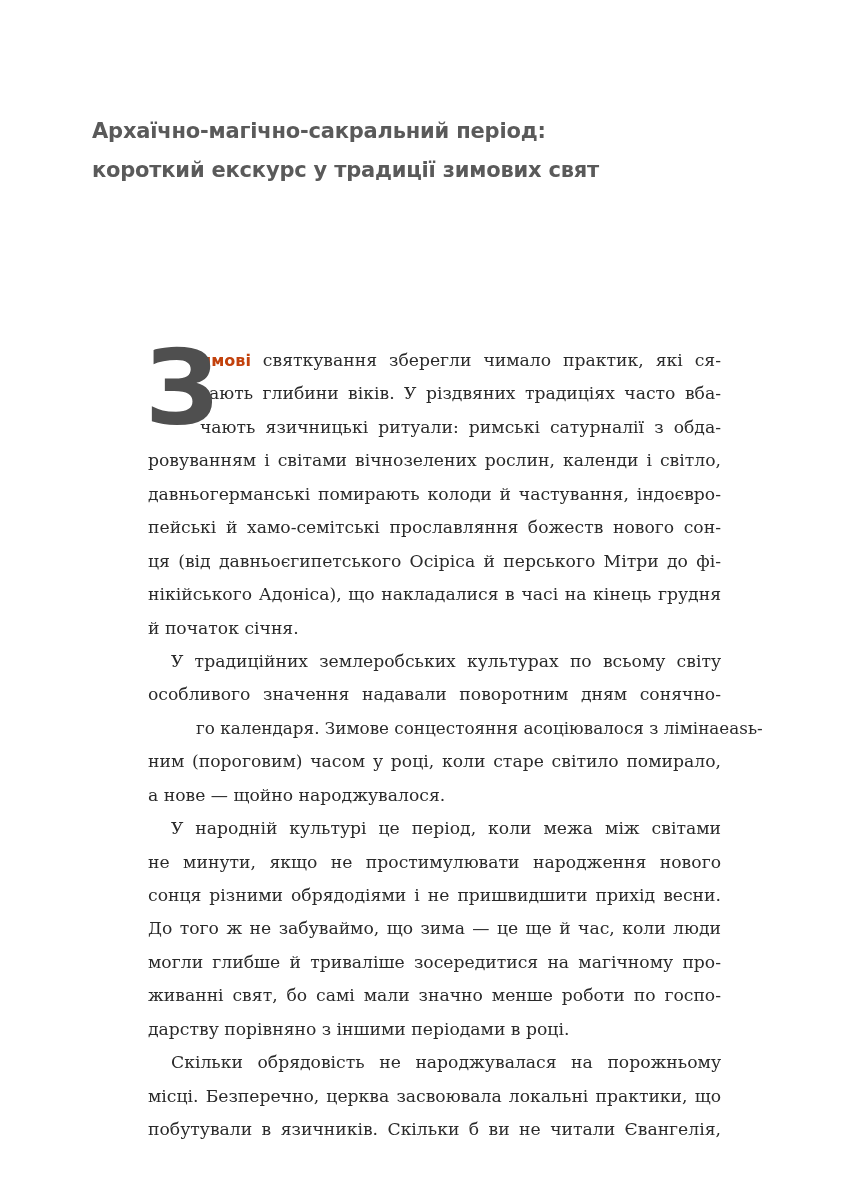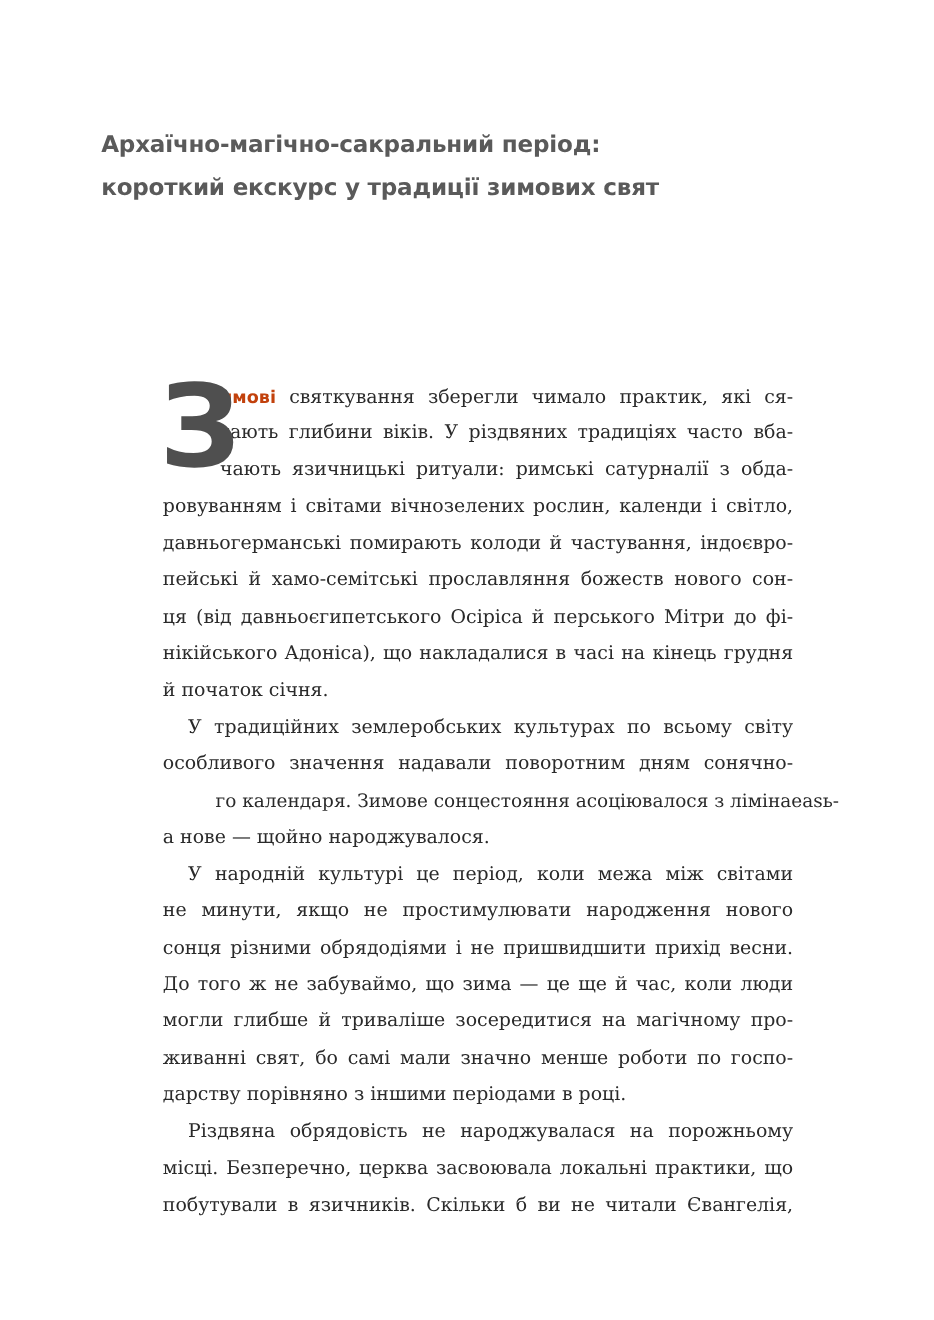--- a/index.html
+++ b/index.html
@@ -48,31 +48,32 @@
     <div class="line">пейські й хамо-семітські прославляння божеств нового сон-</div>
     <div class="line">ця (від давньоєгипетського Осіріса й перського Мітри до фі-</div>
     <div class="line">нікійського Адоніса), що накладалися в часі на кінець грудня</div>
     <div class="line last">й початок січня.</div>
   </div>
 
   <div class="para">
     <div class="line indent">У традиційних землеробських культурах по всьому світу</div>
     <div class="line">особливого значення надавали поворотним дням сонячно-</div>
     <div class="line" style="font-size: 16.8px; margin-left: 48px;">го календаря. Зимове сонцестояння асоціювалося з лімінаeasь-</div>
+    <div class="line">ним (пороговим) часом у році, коли старе світило помирало,</div>
     <div class="line last">а нове — щойно народжувалося.</div>
   </div>
 
   <div class="para">
     <div class="line indent">У народній культурі це період, коли межа між світами</div>
     <div class="line">не минути, якщо не простимулювати народження нового</div>
     <div class="line">сонця різними обрядодіями і не пришвидшити прихід весни.</div>
     <div class="line">До того ж не забуваймо, що зима — це ще й час, коли люди</div>
     <div class="line">могли глибше й триваліше зосередитися на магічному про-</div>
     <div class="line">живанні свят, бо самі мали значно менше роботи по госпо-</div>
     <div class="line last">дарству порівняно з іншими періодами в році.</div>
   </div>
 
   <div class="para">
-    <div class="line indent">Різдвяна обрядовість не народжувалася на порожньому</div>
+    <div class="line indent">Скільки обрядовість не народжувалася на порожньому</div>
     <div class="line">місці. Безперечно, церква засвоювала локальні практики, що</div>
     <div class="line">побутували в язичників. Скільки б ви не читали Євангелія,</div>
   </div>
 </div>
 
 </body></html>

